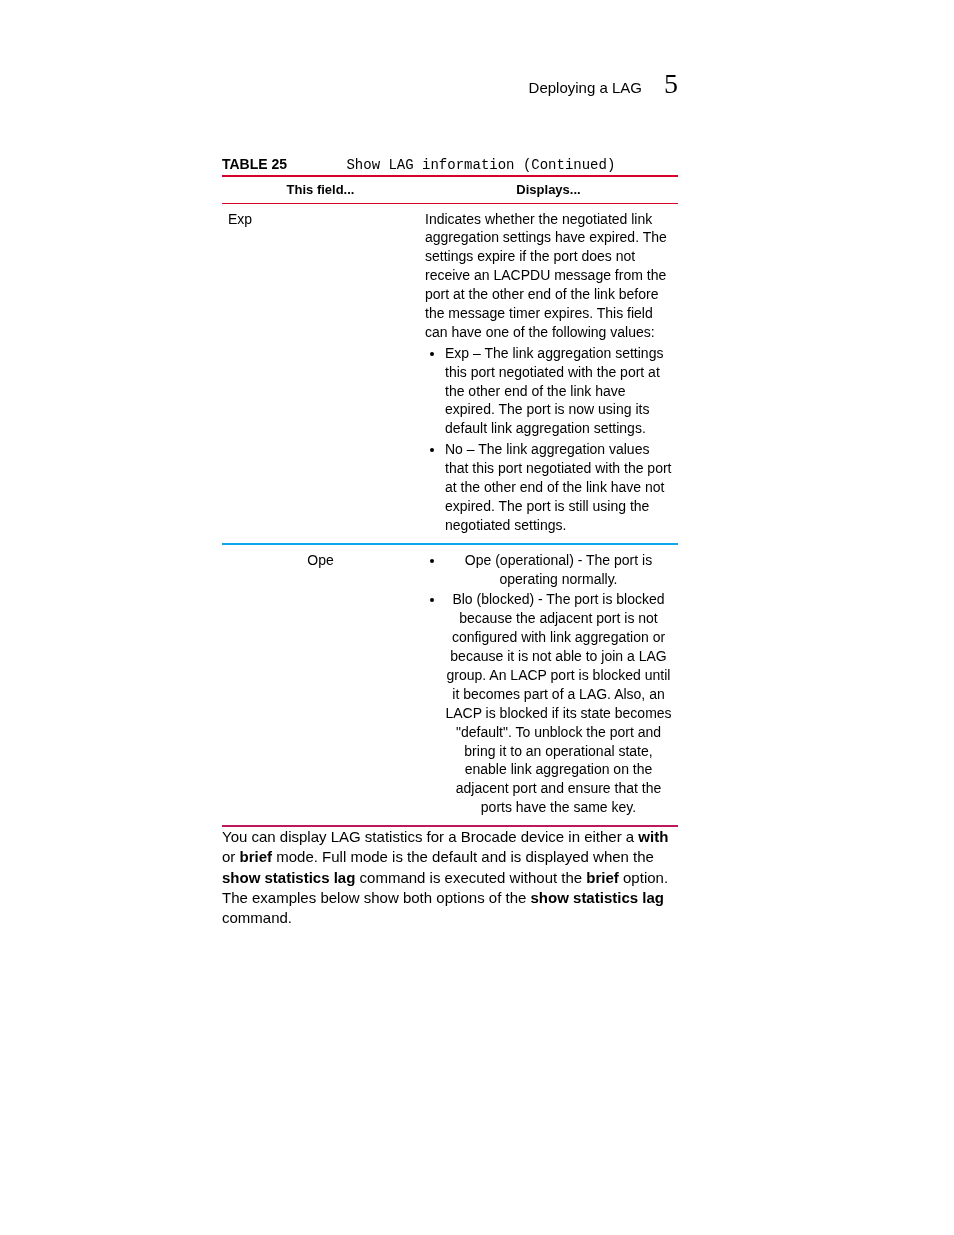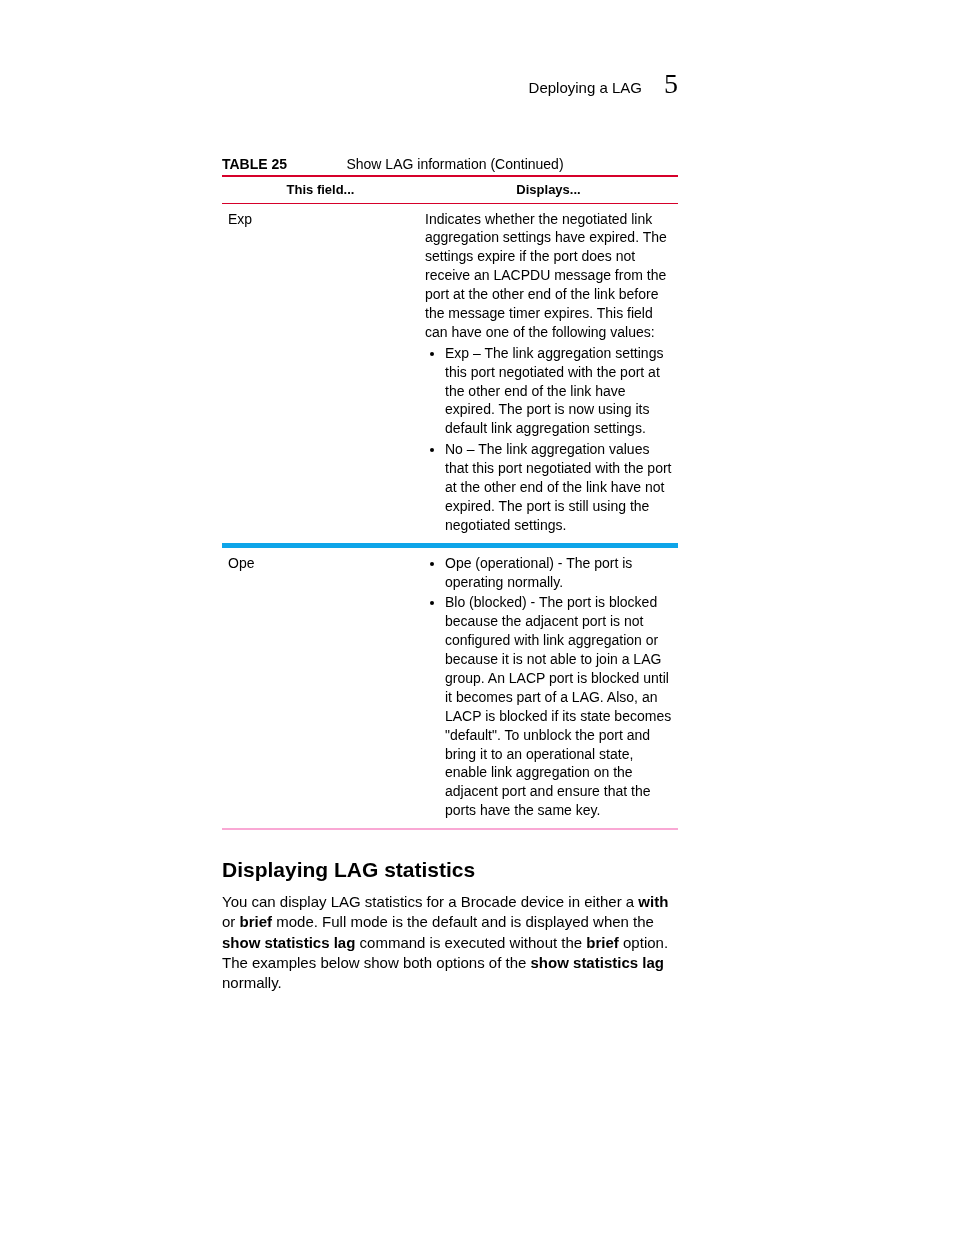--- a/index.html
+++ b/index.html
@@ -38,43 +38,45 @@
     font-size: 14px;
     font-weight: bold;
     display: inline-block;
     width: 120px;
   }
   .table-caption-line {
     margin-bottom: 2px;
   }
   .table-caption {
     font-size: 14px;
+    font-family: Liberation Mono, monospace;
   }
   table.maintable {
     width: 100%;
     border-collapse: collapse;
     font-size: 14px;
     line-height: 1.35;
   }
   table.maintable thead tr {
     border-top: 2px solid #d6002a;
     border-bottom: 1px solid #d6002a;
   }
   table.maintable th {
     text-align: center;
     font-weight: bold;
     font-size: 13px;
     padding: 4px 6px 4px 6px;
     vertical-align: top;
   }
   table.maintable tbody tr {
-    border-bottom: 5px solid #0ea5e9;
+    border-bottom: 2px solid #0ea5e9;
   }
   table.maintable tbody tr:last-child {
-    border-bottom: 2px solid #f9a8d4;
+    border-bottom: 2px solid #be185d;
+    text-align: center;
   }
   table.maintable td {
     padding: 6px 6px 6px 6px;
     vertical-align: top;
   }
   table.maintable td:first-child {
     width: 185px;
   }
   ul.bullets {
     margin: 2px 0 0 0;
@@ -141,24 +143,23 @@
         <td>
           <ul class="bullets" style="margin-top:0">
             <li>Ope (operational) - The port is operating normally.</li>
             <li>Blo (blocked) - The port is blocked because the adjacent port is not configured with link aggregation or because it is not able to join a LAG group. An LACP port is blocked until it becomes part of a LAG. Also, an LACP is blocked if its state becomes "default". To unblock the port and bring it to an operational state, enable link aggregation on the adjacent port and ensure that the ports have the same key.</li>
           </ul>
         </td>
       </tr>
     </tbody>
   </table>
 
-  <h2 class="section-head">Displaying LAG statistics</h2>
 
   <p class="para">
-    <span>You can display LAG statistics for a Brocade device in either a </span><b>with</b><span> or </span><b>brief</b><span> mode. Full mode is the default and is displayed when the </span><b>show statistics lag</b><span> command is executed without the </span><b>brief</b><span> option. The examples below show both options of the </span><b>show statistics lag</b><span> normally.</span>
+    <span>You can display LAG statistics for a Brocade device in either a </span><b>with</b><span> or </span><b>brief</b><span> mode. Full mode is the default and is displayed when the </span><b>show statistics lag</b><span> command is executed without the </span><b>brief</b><span> option. The examples below show both options of the </span><b>show statistics lag</b><span> command.</span>
   </p>
 
   <div class="variations">
     <div>Available variations of this command include:</div>
 
 
 
   </div>
 
 </div>

